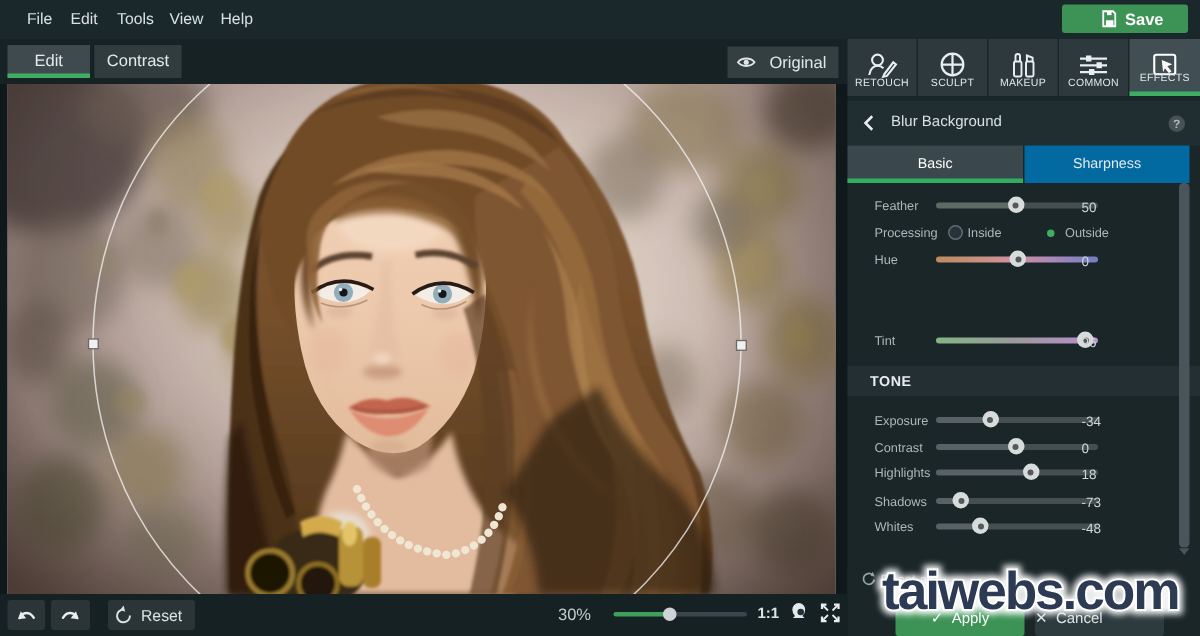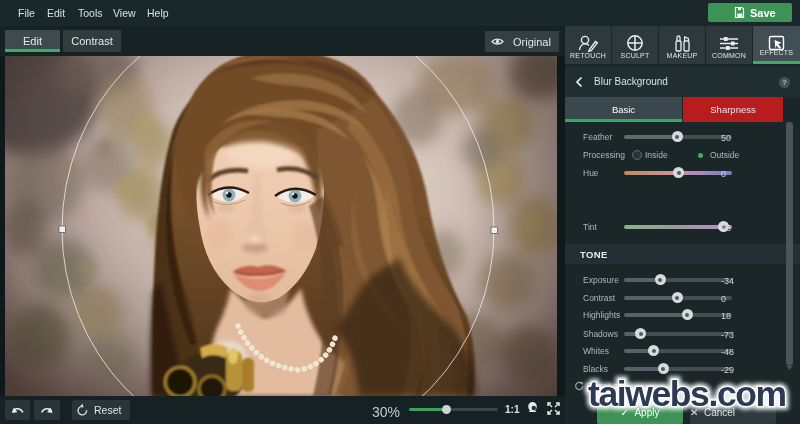--- a/index.html
+++ b/index.html
@@ -15,21 +15,21 @@
 #photo{position:absolute;left:5px;top:56px;width:552px;height:340px;background:#b7a6a0}
 #bottombar{position:absolute;left:0;top:396px;width:565px;height:28px;background:#162124}
 .bbtn{position:absolute;top:4px;height:20px;background:#2b3538;border-radius:2px}
 #panel{position:absolute;left:565px;top:26px;width:235px;height:398px;background:#1b2629}
 .ptab{position:absolute;top:0;width:46px;height:38px;background:#2d393c;text-align:center}
 .ptab .lbl{position:absolute;bottom:5px;width:100%;font-size:7px;color:#dfe7e9;letter-spacing:.2px}
 .ptab svg{margin-top:6px}
 #ptab5{background:#414e53;border-bottom:3px solid #3fae62;height:35px}
 #phdr{position:absolute;left:0;top:41px;width:235px;height:30px;background:#212e31}
 #basictab{position:absolute;left:0;top:71px;width:117px;height:25px;background:#3a474c;border-bottom:3px solid #2fae62;color:#fff;font-size:9.5px;text-align:center;line-height:25px;height:22px}
-#sharptab{position:absolute;left:118px;top:71px;width:100px;height:25px;background:#b91c1c;color:#e3eaec;font-size:9.5px;text-align:center;line-height:25px}
+#sharptab{position:absolute;left:118px;top:71px;width:110px;height:25px;background:#0369a1;color:#e3eaec;font-size:9.5px;text-align:center;line-height:25px}
 .srow{position:absolute;left:0;width:235px;height:18px}
 .slbl{position:absolute;left:18px;top:4px;font-size:8.5px;color:#acb8ba}
 .sval{position:absolute;left:156px;top:5px;width:34px;font-size:9px;color:#ced7d9;}
 .track{position:absolute;left:59px;top:7px;width:108px;height:4px;border-radius:2px;background:#454f52}
 .thumb{position:absolute;top:-4px;width:11px;height:11px;border-radius:50%;background:#d7dbdc;margin-left:-5px}
 .thumb:after{content:"";position:absolute;left:3.5px;top:3.5px;width:4px;height:4px;border-radius:50%;background:#55595a}
 #tonebar{position:absolute;left:0;top:218px;width:235px;height:20px;background:#242f33}
 #tonebar span{position:absolute;left:15px;top:5px;font-size:9.5px;font-weight:bold;color:#e8eef0;letter-spacing:.4px}
 #scrollbar{position:absolute;left:221px;top:96px;width:7px;height:243px;background:#49555a;border-radius:3px}
 #wm{position:absolute;left:558px;top:368px;width:242px;height:56px;pointer-events:none}
@@ -257,21 +257,21 @@
           <path d="M17.5 12 C16.5 8.5 11.5 7.5 9 10.5 L8 11.8" fill="none" stroke="#e8eef0" stroke-width="1.6" stroke-linecap="round"></path>
           <path d="M16.7 7.5 L18.3 12.8 L13.1 12.2 Z" fill="#e8eef0"></path>
         </svg></div>
 <div class="bbtn" style="left:72px;width:58px"><svg width="58" height="20" viewBox="0 0 58 20">
           <g fill="none" stroke="#dbe3e5" stroke-width="1.3">
             <path d="M10.2 6.3 A4.3 4.3 0 1 0 14.6 10.3"></path>
             <path d="M10.4 3.6 L8.2 6.5 L11.5 7.8 Z" fill="#dbe3e5" stroke="none"></path>
           </g>
           <text x="22" y="14" fill="#dbe3e5" font-size="10.5" font-family="Liberation Sans">Reset</text>
         </svg></div>
-<span style="position:absolute;left:372px;top:8px;font-size:14px;color:#c2ccce">30%</span>
+<span style="position:absolute;left:372px;top:8px;font-size:11px;color:#c2ccce">30%</span>
 <div style="position:absolute;left:409px;top:12px;width:89px;height:3px;border-radius:2px;background:linear-gradient(90deg,#3f9f5d 0 42%,#39454a 42%)"></div>
 <div style="position:absolute;left:442px;top:9px;width:9px;height:9px;border-radius:50%;background:#ced3d5"></div>
 <span style="position:absolute;left:505px;top:8px;font-size:10px;font-weight:bold;color:#dbe3e5">1:1</span>
 <svg style="position:absolute;left:527px;top:5px" width="11" height="12" viewBox="0 0 11 12">
         <path d="M5.5 1 A4.3 4.3 0 0 1 9.8 5.3 Q9.8 8 8 9.6 L9.4 11 H1.6 L3 9.6 Q1.2 8 1.2 5.3 A4.3 4.3 0 0 1 5.5 1 Z" fill="#e4eaec"></path>
         <circle cx="6.8" cy="7" r="2.2" fill="#21313c"></circle>
       </svg>
 <svg style="position:absolute;left:546px;top:5px" width="15" height="15" viewBox="0 0 15 15">
         <g stroke="#e8eef0" stroke-width="1.5" fill="none">
           <path d="M2 5 V2 H5"></path>
@@ -393,27 +393,20 @@
         </div>
         <span class="sval">-73</span>
       </div>
 <div class="srow" style="top:316px">
         <span class="slbl">Whites</span>
         <div class="track" style="background:linear-gradient(90deg,#586266 0 27%,#454f52 27%)">
           <div class="thumb" style="left:27%"></div>
         </div>
         <span class="sval">-48</span>
       </div>
-<div class="srow" style="top:334px">
-        <span class="slbl">Blacks</span>
-        <div class="track" style="background:linear-gradient(90deg,#586266 0 36%,#454f52 36%)">
-          <div class="thumb" style="left:36%"></div>
-        </div>
-        <span class="sval">-29</span>
-      </div>
 <div style="position:absolute;left:0;top:352px;width:235px;height:20px;background:#1b2629"></div>
 <span style="position:absolute;left:22px;top:355px;font-size:9px;color:#97a2a4">Reset all</span>
 <svg style="position:absolute;left:8px;top:354px" width="12" height="12" viewBox="0 0 12 12">
         <path d="M8.6 3.2 A3.6 3.6 0 1 0 9.8 6.4" fill="none" stroke="#97a2a4" stroke-width="1.2"></path>
         <path d="M8.8 1.2 L7.4 3.8 L10.2 4.4 Z" fill="#97a2a4"></path>
       </svg>
 <div style="position:absolute;left:32px;top:376px;width:86px;height:22px;background:#3c9355;border-radius:2px;color:#fff;font-size:10px;text-align:center;line-height:21px">✓&nbsp;&nbsp;Apply</div>
 <div style="position:absolute;left:125px;top:376px;width:86px;height:22px;background:#2e3b3e;border-radius:2px;color:#dce4e6;font-size:10px;line-height:21px">✕&nbsp;&nbsp;Cancel</div>
 <div id="scrollbar"></div>
 <svg style="position:absolute;left:220px;top:338px" width="9" height="8" viewBox="0 0 9 8">

